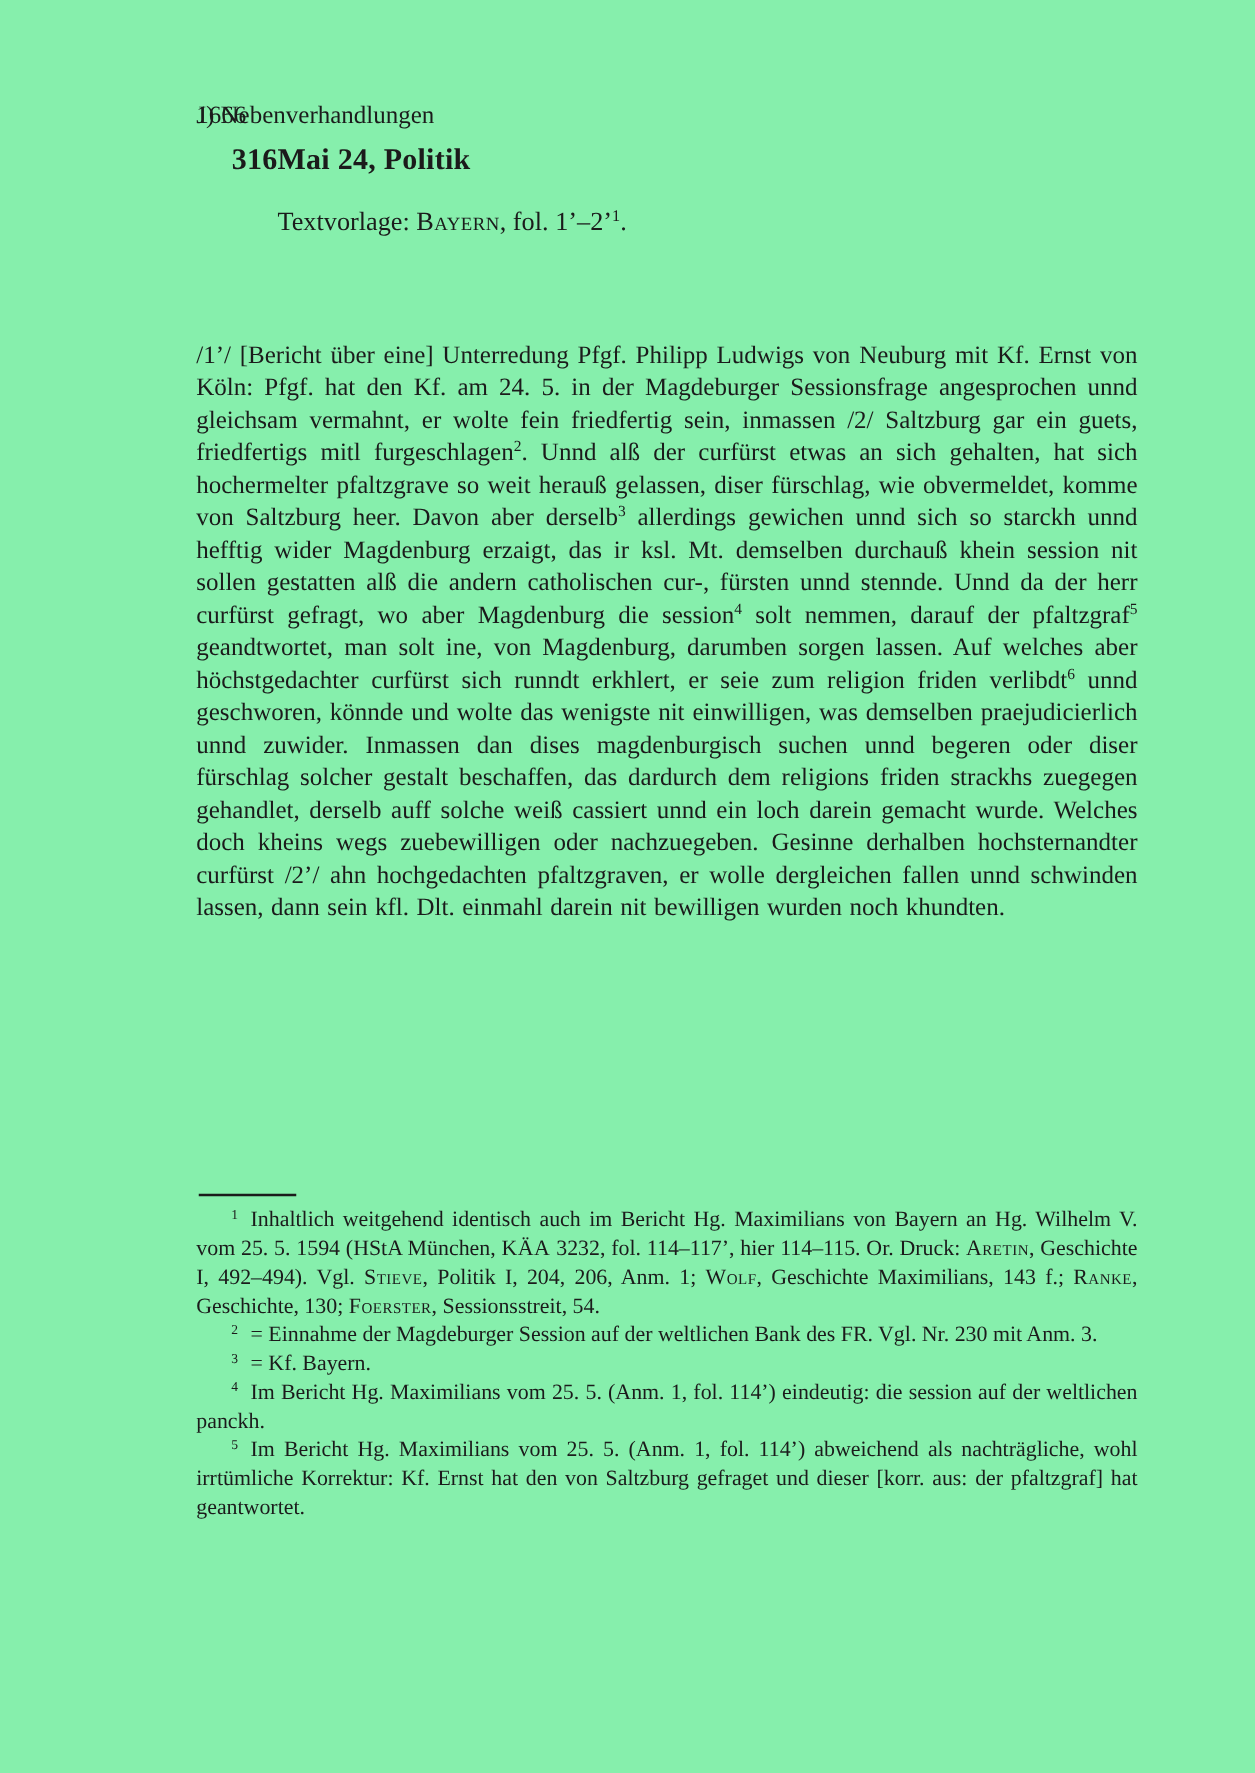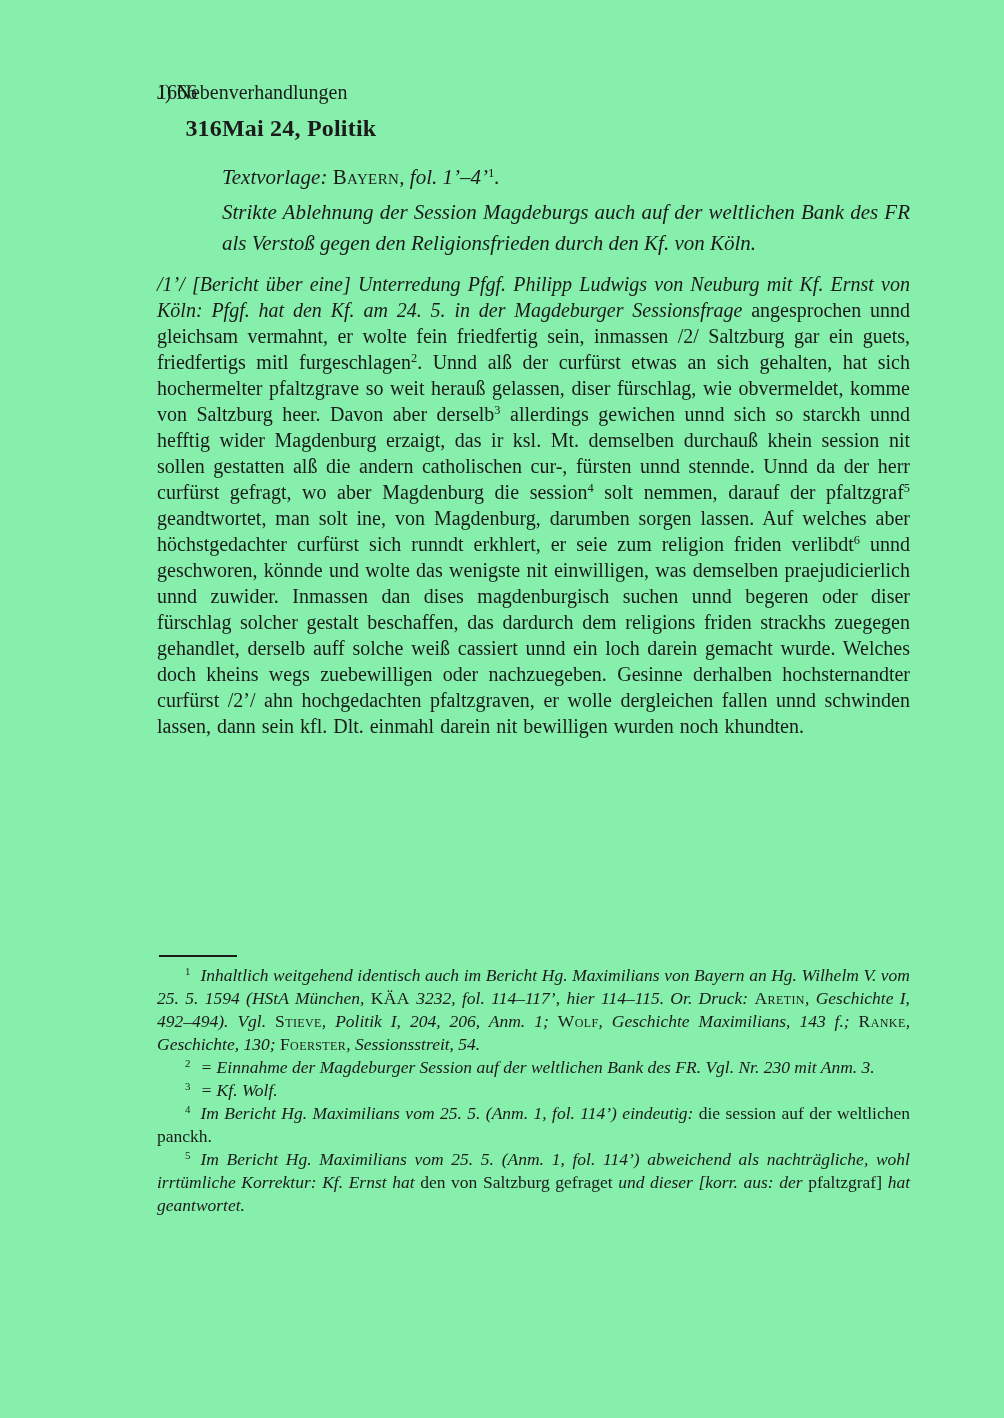--- a/index.html
+++ b/index.html
@@ -73,21 +73,21 @@
     margin: 0 0 7px 2px;
   }
   .footnote {
     margin: 0;
     text-indent: 28px;
     text-align: justify;
     text-align-last: left;
   }
   .footnote > sup { margin-right: 10px; }
   
-  .italic { font-style: italic; }
+  .italic { }
   .roman  { font-style: normal; }
   .sc {
     font-style: normal;
     font-variant: small-caps;
     letter-spacing: 0.4px;
   }
   .sc-italic {
     font-variant: small-caps;
     letter-spacing: 0.4px;
   }
@@ -106,28 +106,27 @@
 
   <div class="running-header">
     <span class="page-number">1666</span>
     <span class="running-title">J) Nebenverhandlungen</span>
   </div>
 
   <div class="entry-heading">
     <span class="entry-number">316</span><span>Mai 24, Politik</span>
   </div>
 
-  <div class="textvorlage"><span class="italic">Textvorlage: </span><span class="sc-italic">Bayern</span><span class="italic">, fol. 1’–4’</span><sup>1</sup><span class="italic">.</span></div>
+  <div class="textvorlage"><span class="italic">Textvorlage: </span><span class="sc-italic">Bayern</span><span class="italic">, fol. 1’–2’</span><sup>1</sup><span class="italic">.</span></div>
 
-  <div class="regest">Strikte Ablehnung der Session Magdeburgs auch auf der weltlichen Bank des FR als Verstoß gegen den Religionsfrieden durch den Kf. von Köln.</div>
 
   <div class="body-text"><span class="italic">/1’/ [Bericht über eine] Unterredung Pfgf. Philipp Ludwigs von Neuburg mit Kf. Ernst von Köln: Pfgf. hat den Kf. am 24. 5. in der Magdeburger Sessionsfrage </span><span class="roman">angesprochen unnd gleichsam vermahnt, er wolte fein friedfertig sein, inmassen /2/ Saltzburg gar ein guets, friedfertigs mitl furgeschlagen</span><sup>2</sup><span class="roman">. Unnd alß der curfürst etwas an sich gehalten, hat sich hochermelter pfaltzgrave so weit herauß gelassen, diser fürschlag, wie obvermeldet, komme von Saltzburg heer. Davon aber derselb</span><sup>3</sup><span class="roman"> allerdings gewichen unnd sich so starckh unnd hefftig wider Magdenburg erzaigt, das ir ksl. Mt. demselben durchauß khein session nit sollen gestatten alß die andern catholischen cur-, fürsten unnd stennde. Unnd da der herr curfürst gefragt, wo aber Magdenburg die session</span><sup>4</sup><span class="roman"> solt nemmen, darauf der pfaltzgraf</span><sup>5</sup><span class="roman"> geandtwortet, man solt ine, von Magdenburg, darumben sorgen lassen. Auf welches aber höchstgedachter curfürst sich runndt erkhlert, er seie zum religion friden verlibdt</span><sup>6</sup><span class="roman"> unnd geschworen, könnde und wolte das wenigste nit einwilligen, was demselben praejudicierlich unnd zuwider. Inmassen dan dises magdenburgisch suchen unnd begeren oder diser fürschlag solcher gestalt beschaffen, das dardurch dem religions friden strackhs zuegegen gehandlet, derselb auff solche weiß cassiert unnd ein loch darein gemacht wurde. Welches doch kheins wegs zuebewilligen oder nachzuegeben. Gesinne derhalben hochsternandter curfürst /2’/ ahn hochgedachten pfaltzgraven, er wolle dergleichen fallen unnd schwinden lassen, dann sein kfl. Dlt. einmahl darein nit bewilligen wurden noch khundten.</span></div>
 
   <div class="footnotes">
     <div class="footnote-rule"></div>
     <p class="footnote"><sup>1</sup><span><span class="italic">Inhaltlich weitgehend identisch auch im Bericht Hg. Maximilians von Bayern an Hg. Wilhelm V. vom 25. 5. 1594 (HStA München, </span><span class="sc">KÄA</span><span class="italic"> 3232, fol. 114–117’, hier 114–115. Or. Druck: </span><span class="sc">Aretin</span><span class="italic">, Geschichte I, 492–494). Vgl. </span><span class="sc">Stieve</span><span class="italic">, Politik I, 204, 206, Anm. 1; </span><span class="sc">Wolf</span><span class="italic">, Geschichte Maximilians, 143 f.; </span><span class="sc">Ranke</span><span class="italic">, Geschichte, 130; </span><span class="sc">Foerster</span><span class="italic">, Sessionsstreit, 54.</span></span></p>
     <p class="footnote"><sup>2</sup><span><span class="italic">= Einnahme der Magdeburger Session auf der weltlichen Bank des FR. Vgl. Nr. 230 mit Anm. 3.</span></span></p>
-    <p class="footnote"><sup>3</sup><span><span class="italic">= Kf. Wolf.</span></span></p>
+    <p class="footnote"><sup>3</sup><span><span class="italic">= Kf. Bayern.</span></span></p>
     <p class="footnote"><sup>4</sup><span><span class="italic">Im Bericht Hg. Maximilians vom 25. 5. (Anm. 1, fol. 114’) eindeutig: </span><span class="roman">die session auf der weltlichen panckh.</span></span></p>
     <p class="footnote"><sup>5</sup><span><span class="italic">Im Bericht Hg. Maximilians vom 25. 5. (Anm. 1, fol. 114’) abweichend als nachträgliche, wohl irrtümliche Korrektur: Kf. Ernst hat </span><span class="roman">den von Saltzburg gefraget </span><span class="italic">und dieser [korr. aus: der </span><span class="roman">pfaltzgraf] </span><span class="italic">hat geantwortet.</span></span></p>
   </div>
 
 </div>
 
 </body></html>

